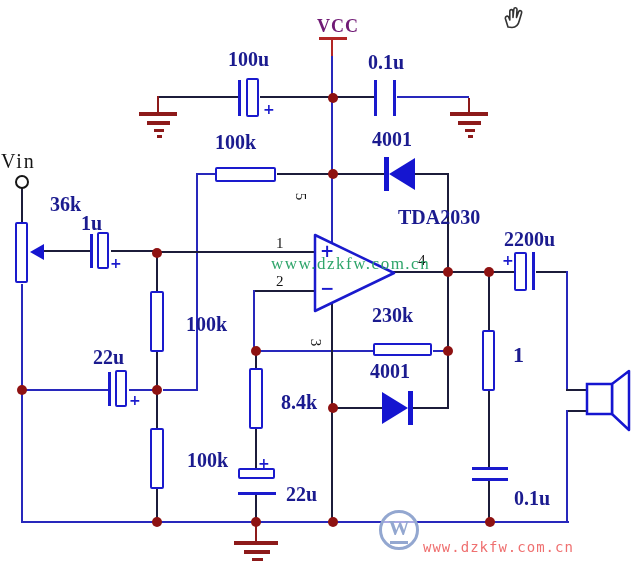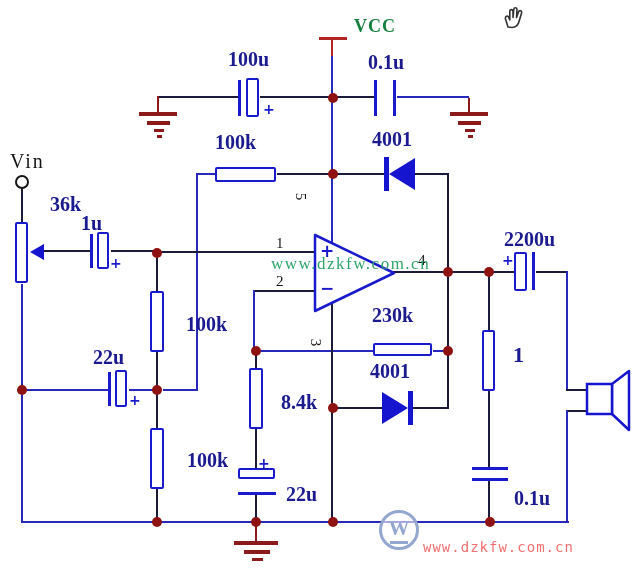--- a/index.html
+++ b/index.html
@@ -21,21 +21,21 @@
   svg{position:absolute;overflow:visible;}
   #wm-center{position:absolute;left:271px;top:254px;color:#2fa56b;font-size:17px;letter-spacing:1.5px;white-space:nowrap;}
   #wm-logo{position:absolute;left:379px;top:510px;width:34px;height:34px;border:3px solid #93a7d0;border-radius:50%;
            color:#93a7d0;font-weight:bold;font-size:21px;text-align:center;line-height:30px;background:rgba(255,255,255,.6);}
   #wm-logo .bar{position:absolute;left:8px;bottom:3px;width:18px;height:3px;background:#93a7d0;}
   #wm-brand{position:absolute;left:421px;top:507px;color:#e04545;font-size:25px;font-weight:bold;letter-spacing:2px;
             font-family:"DejaVu Sans",sans-serif;white-space:nowrap;}
   #wm-url{position:absolute;left:423px;top:539px;color:#ef7070;font-size:14px;letter-spacing:1px;
           font-family:"DejaVu Sans Mono",monospace;white-space:nowrap;}
   #vin-term{position:absolute;left:15px;top:175px;width:10px;height:10px;border:2px solid #151515;border-radius:50%;background:#fff;}
-  #vcc-lbl{position:absolute;left:317px;top:17px;color:#15803d;font-size:18px;font-weight:bold;letter-spacing:1px;line-height:1;margin-left:37px;}
+  #vcc-lbl{position:absolute;left:317px;top:17px;color:#701a75;font-size:18px;font-weight:bold;letter-spacing:1px;line-height:1;}
 </style>
 </head>
 <body>
 
 <div id="canvas">
 
   <div class="w" style="left:158px;top:96px;width:80px;height:2px"></div>
   <div class="w" style="left:260px;top:96px;width:72px;height:2px"></div>
   <div class="w" style="left:334px;top:96px;width:40px;height:2px"></div>
   <div class="wb" style="left:397px;top:96px;width:72px;height:2px"></div>
@@ -183,28 +183,29 @@
   <div class="dot" style="left:448px;top:272px"></div>
   <div class="dot" style="left:489px;top:272px"></div>
   <div class="dot" style="left:448px;top:351px"></div>
   <div class="dot" style="left:157px;top:522px"></div>
   <div class="dot" style="left:256px;top:522px"></div>
   <div class="dot" style="left:333px;top:522px"></div>
   <div class="dot" style="left:490px;top:522px"></div>
 
   <div id="vin-term"></div>
 
-  <div class="pin" style="left:10px;top:151px;font-size:20px;letter-spacing:2px">Vin</div>
+  <div class="pin" style="left:1px;top:151px;font-size:20px;letter-spacing:2px">Vin</div>
   <div id="vcc-lbl">VCC</div>
   <div class="lbl" style="left:228px;top:49px">100u</div>
   <div class="lbl" style="left:368px;top:52px">0.1u</div>
   <div class="lbl" style="left:215px;top:132px">100k</div>
   <div class="lbl" style="left:372px;top:129px">4001</div>
   <div class="lbl" style="left:50px;top:194px">36k</div>
   <div class="lbl" style="left:81px;top:213px">1u</div>
+  <div class="lbl" style="left:398px;top:207px;font-weight:bold">TDA2030</div>
   <div class="lbl" style="left:504px;top:229px">2200u</div>
   <div class="lbl" style="left:186px;top:314px">100k</div>
   <div class="lbl" style="left:93px;top:347px">22u</div>
   <div class="lbl" style="left:372px;top:305px">230k</div>
   <div class="lbl" style="left:281px;top:392px">8.4k</div>
   <div class="lbl" style="left:370px;top:361px">4001</div>
   <div class="lbl" style="left:513px;top:344px;font-size:22px;font-weight:bold">1</div>
   <div class="lbl" style="left:187px;top:450px">100k</div>
   <div class="lbl" style="left:286px;top:484px">22u</div>
   <div class="lbl" style="left:514px;top:488px">0.1u</div>

